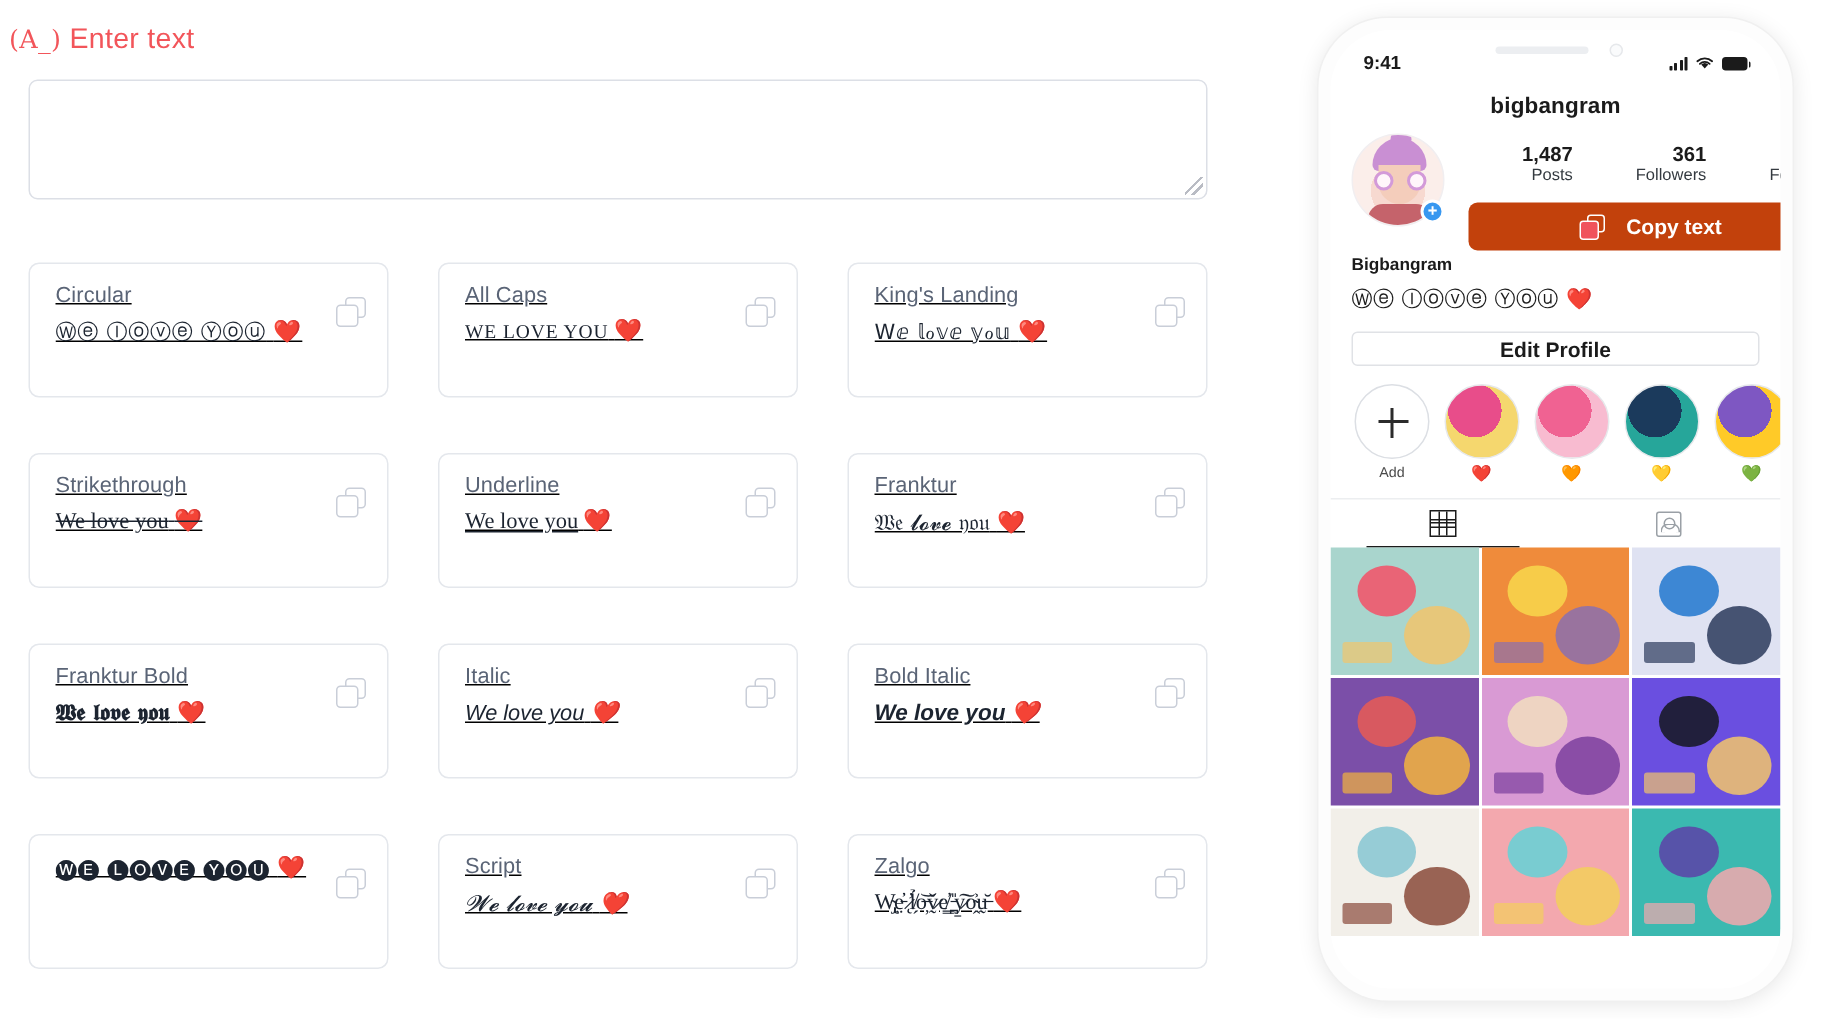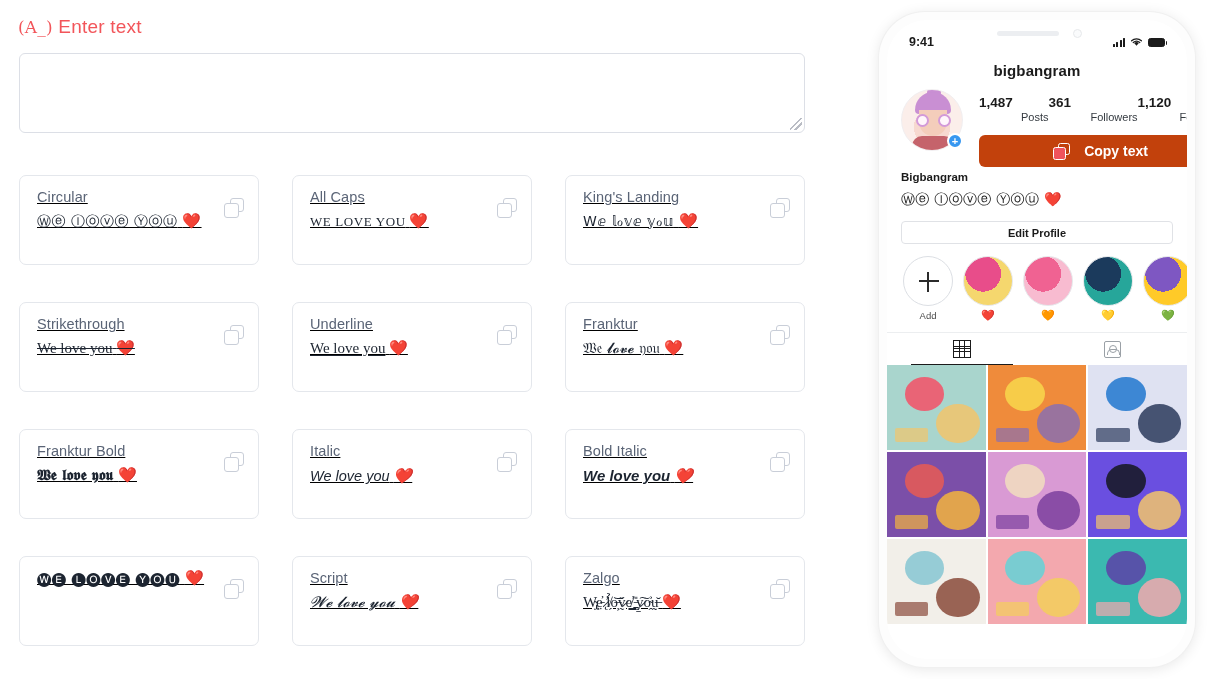--- a/index.html
+++ b/index.html
@@ -9,21 +9,21 @@
     background: #ffffff;
     font-family: "Liberation Sans", sans-serif;
     overflow: hidden;
   }
   .page { position: relative; width: 1222px; height: 679px; background:#fff; }
 
   
   .left { position: absolute; left: 0; top: 0; width: 840px; height: 679px; }
 
   .field-label {
-    position: absolute; left: 18px; top: 16px;
+    position: absolute; left: 6px; top: 16px;
     font-size: 19px; color: #f2555a; letter-spacing: .2px;
     white-space: nowrap;
   }
   .field-label .mono {
     font-family: "DejaVu Serif", serif; font-size: 17px;
   }
 
   .textarea-box {
     position: absolute; left: 19px; top: 53px;
     width: 786px; height: 80px;
@@ -160,21 +160,21 @@
   .av-badge {
     position: absolute; right: 0px; bottom: 2px;
     width: 16px; height: 16px; border-radius: 50%;
     background: #3797f0; border: 2px solid #fff;
     color: #fff; font-size: 11px; line-height: 12px; text-align: center; font-weight: bold;
   }
   .stats-col { flex: 1; }
   .stats {
     display: flex; justify-content: space-around; padding: 6px 2px 0 6px;
   }
-  .stat { text-align: left; }
+  .stat { text-align: right; }
   .stat-num { font-size: 13.5px; font-weight: bold; color: #1b1b1b; }
   .stat-lbl { font-size: 11px; color: #343a40; margin-top: 1px; margin-left: 42px; }
 
   .copy-text-btn {
     margin: 12px 6px 0 6px;
     height: 32px; border-radius: 6px; background: #c2410c;
     display: flex; align-items: center; justify-content: center; gap: 14px;
     color: #fff; font-size: 14px; font-weight: bold; cursor: pointer;
   }
   .btn-copy-glyph { position: relative; width: 17px; height: 17px; }
@@ -185,21 +185,21 @@
 
   .bio-name { font-size: 11.5px; font-weight: bold; color: #1b1b1b; padding: 4px 0 0 14px; }
   .bio-text {
     padding: 8px 0 0 14px; font-family: "DejaVu Sans", sans-serif;
     font-size: 14px; color: #1b1b1b; letter-spacing: .3px;
   }
   .edit-profile {
     margin: 12px 14px 0 14px; height: 23px;
     border: 1px solid #e0e2e6; border-radius: 4px;
     display: flex; align-items: center; justify-content: center;
-    font-size: 11px; font-weight: bold; color: #1b1b1b; cursor: pointer;
+    font-size: 14px; font-weight: bold; color: #1b1b1b; cursor: pointer;
   }
 
   .stories {
     display: flex; gap: 10px; padding: 12px 0 6px 16px; overflow: hidden;
   }
   .story { width: 50px; flex: 0 0 50px; text-align: center; }
   .story-ring {
     width: 50px; height: 50px; border-radius: 50%; overflow: hidden;
     border: 1px solid #e6e8eb; position: relative;
   }

